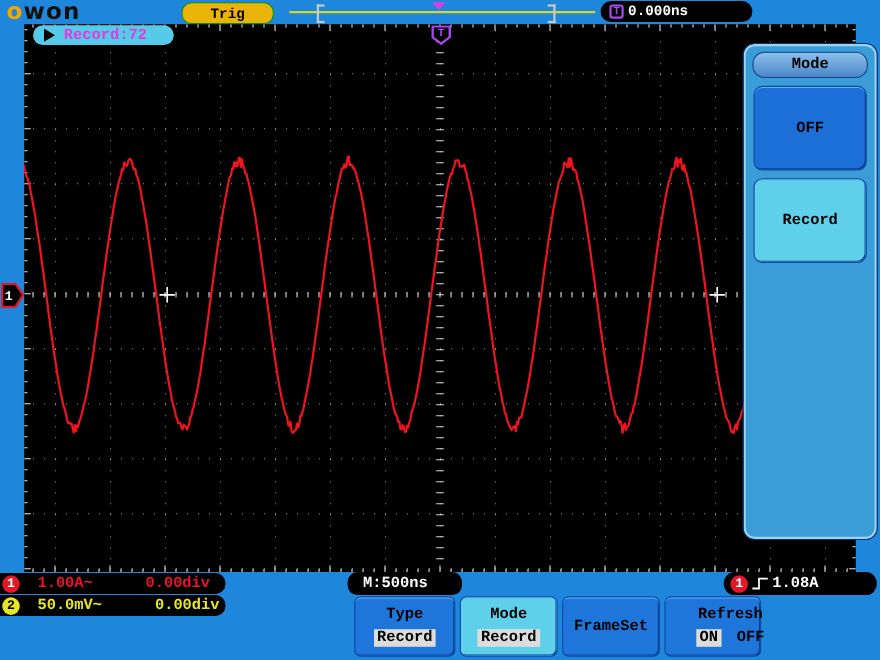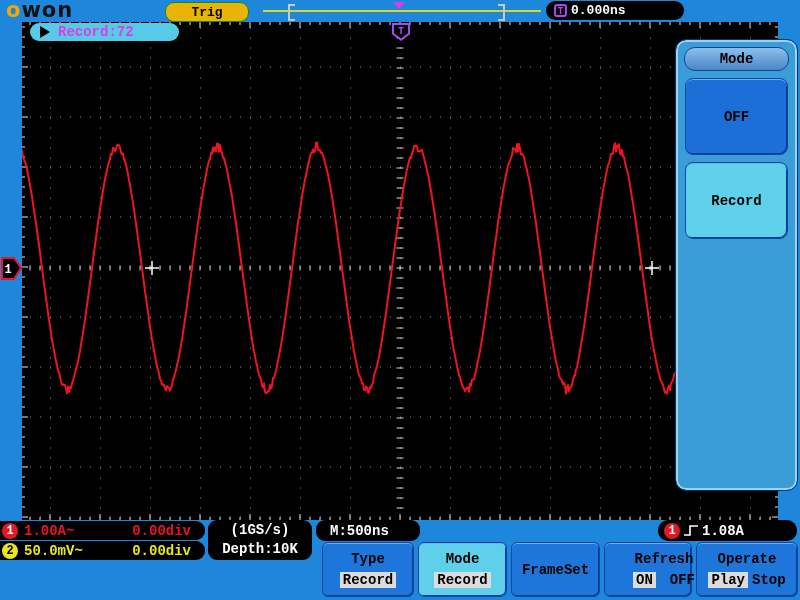--- a/index.html
+++ b/index.html
@@ -42,21 +42,21 @@
   }
   .t-icon{
     width:13px;height:13px;border:2px solid #a649ef;border-radius:3px;
     color:#a649ef;font-size:10px;line-height:12px;text-align:center;box-sizing:border-box;
     background:#000;
   }
   
   .screen{position:absolute;left:22px;top:22px;width:756px;height:498px;background:#000;}
   .screen svg{position:absolute;left:0;top:0;}
   .record-banner{
-    position:absolute;left:8px;top:1px;width:149px;height:18px;
+    position:absolute;left:8px;top:1px;width:128px;height:18px;
     background:#55cbe9;border-radius:9px;
     display:flex;align-items:center;gap:8px;padding-left:10px;box-sizing:border-box;
   }
   .play-icon{width:0;height:0;border-top:6px solid transparent;border-bottom:6px solid transparent;border-left:10px solid #000;}
   .record-banner span{color:#e03ce0;font-size:14px;}
   .t-shield{
     position:absolute;left:370px;top:1px;width:18px;height:18px;
     background:#a649ef;
     clip-path:polygon(0 0,100% 0,100% 62%,50% 100%,0 62%);
     display:flex;align-items:center;justify-content:center;
@@ -89,21 +89,21 @@
   }
   .menu-btn.selected{background:#5fd0ea;}
   
   .bottombar{position:absolute;left:0;top:520px;width:800px;height:80px;background:#1e87dc;}
   .pill{position:absolute;background:#000;display:flex;align-items:center;box-sizing:border-box;}
   .ch1-pill{left:0;top:1px;width:205px;height:19px;border-radius:0 9px 9px 0;gap:6px;padding-left:2px;}
   .ch2-pill{left:0;top:21px;width:205px;height:19px;border-radius:0 9px 9px 0;gap:6px;padding-left:2px;}
   .badge{width:16px;height:16px;border-radius:50%;display:flex;align-items:center;justify-content:center;font-size:12px;flex:none;}
   .badge.red{background:#e01828;color:#fff;}
   .badge.yellow{background:#e6e622;color:#000;}
-  .ch-text{display:flex;justify-content:space-between;flex:1;padding-right:14px;font-size:14px;}
+  .ch-text{display:flex;justify-content:space-between;flex:1;padding-right:14px;font-size:14px;margin-left:10px;}
   .ch1-pill .ch-text{color:#e8142a;}
   .ch2-pill .ch-text{color:#e6e622;gap:48px;}
   .rate-pill{left:208px;top:0;width:104px;height:40px;border-radius:9px;flex-direction:column;justify-content:center;color:#fff;font-size:14px;line-height:19px;}
   .mb-pill{left:316px;top:0;width:104px;height:21px;border-radius:9px;color:#fff;font-size:14px;padding-left:14px;}
   .trg-pill{left:658px;top:0;width:139px;height:21px;border-radius:10px;gap:3px;padding-left:6px;color:#fff;font-size:14px;}
   .soft-row{position:absolute;left:0;top:22px;width:800px;height:58px;}
   .soft-btn{
     position:absolute;top:0;height:55px;
     background:#1e76da;border:1px solid #0d47a1;border-radius:6px;box-sizing:border-box;
     box-shadow:inset 0 1px 0 #6ab0f0, inset -1px -1px 0 #0c3c90;
@@ -174,24 +174,20 @@
       <span>0.00div</span>
     </div>
   </div>
   <div class="pill ch2-pill">
     <div class="badge yellow">2</div>
     <div class="ch-text">
       <span>50.0mV~</span>
       <span>0.00div</span>
     </div>
   </div>
-  <div class="pill rate-pill">
-    <span>(1GS/s)</span>
-    <span>Depth:10K</span>
-  </div>
   <div class="pill mb-pill">M:500ns</div>
   <div class="pill trg-pill">
     <div class="badge red">1</div>
     <svg width="16" height="15" viewBox="0 0 16 15">
       <polyline points="1,12 7,12 7,3 15,3" fill="none" stroke="#fff" stroke-width="1.6"></polyline>
     </svg>
     <span>1.08A</span>
   </div>
 
   <div class="soft-row">
@@ -206,21 +202,14 @@
     <div class="soft-btn soft-frameset">
       <span>FrameSet</span>
     </div>
     <div class="soft-btn soft-refresh">
       <span>Refresh</span>
       <div class="optrow">
         <span class="val">ON</span>
         <span>OFF</span>
       </div>
     </div>
-    <div class="soft-btn soft-operate">
-      <span>Operate</span>
-      <div class="optrow tight">
-        <span class="val">Play</span>
-        <span>Stop</span>
-      </div>
-    </div>
   </div>
 </div>
 
 </body></html>

